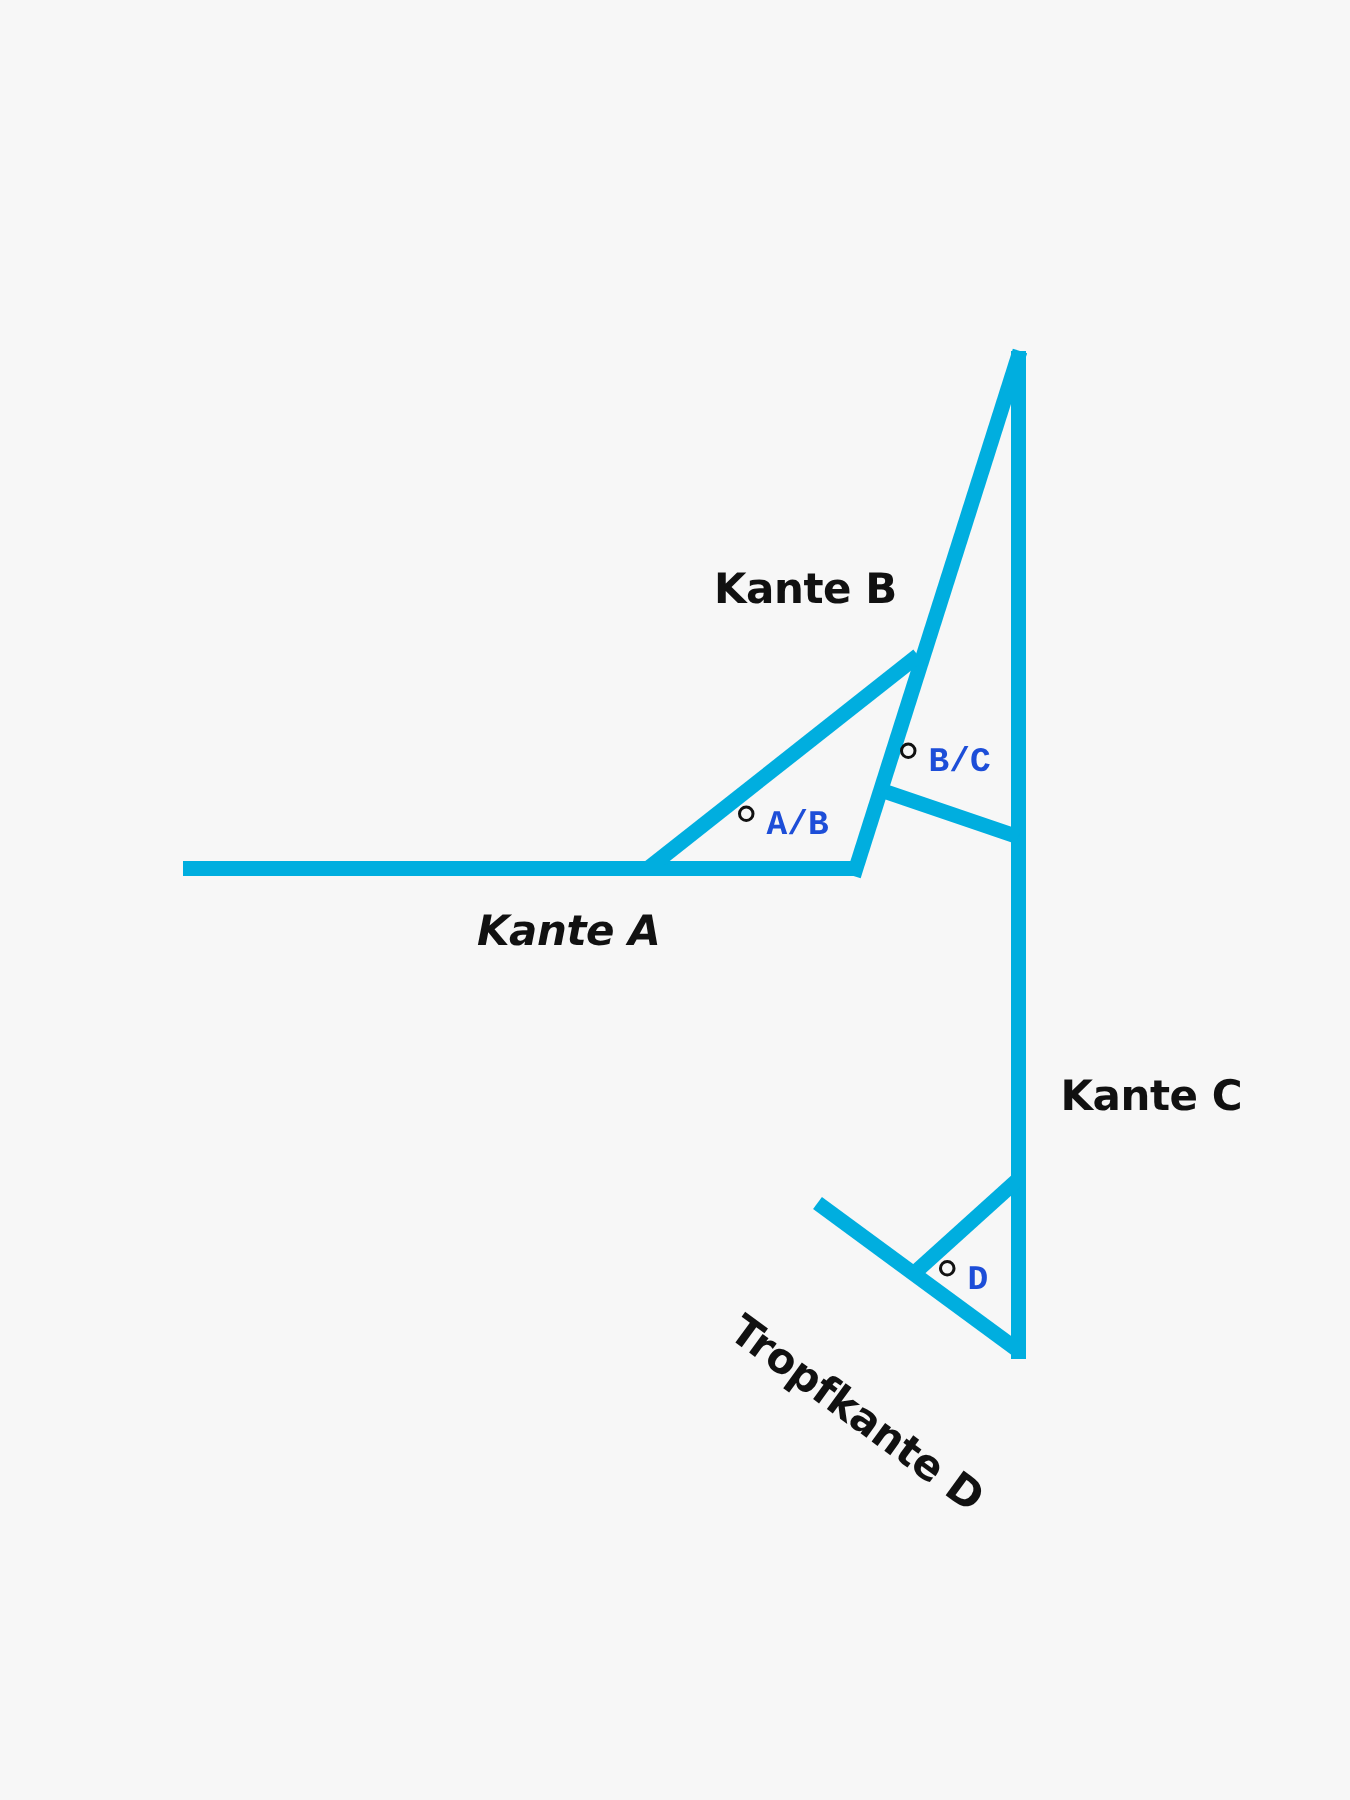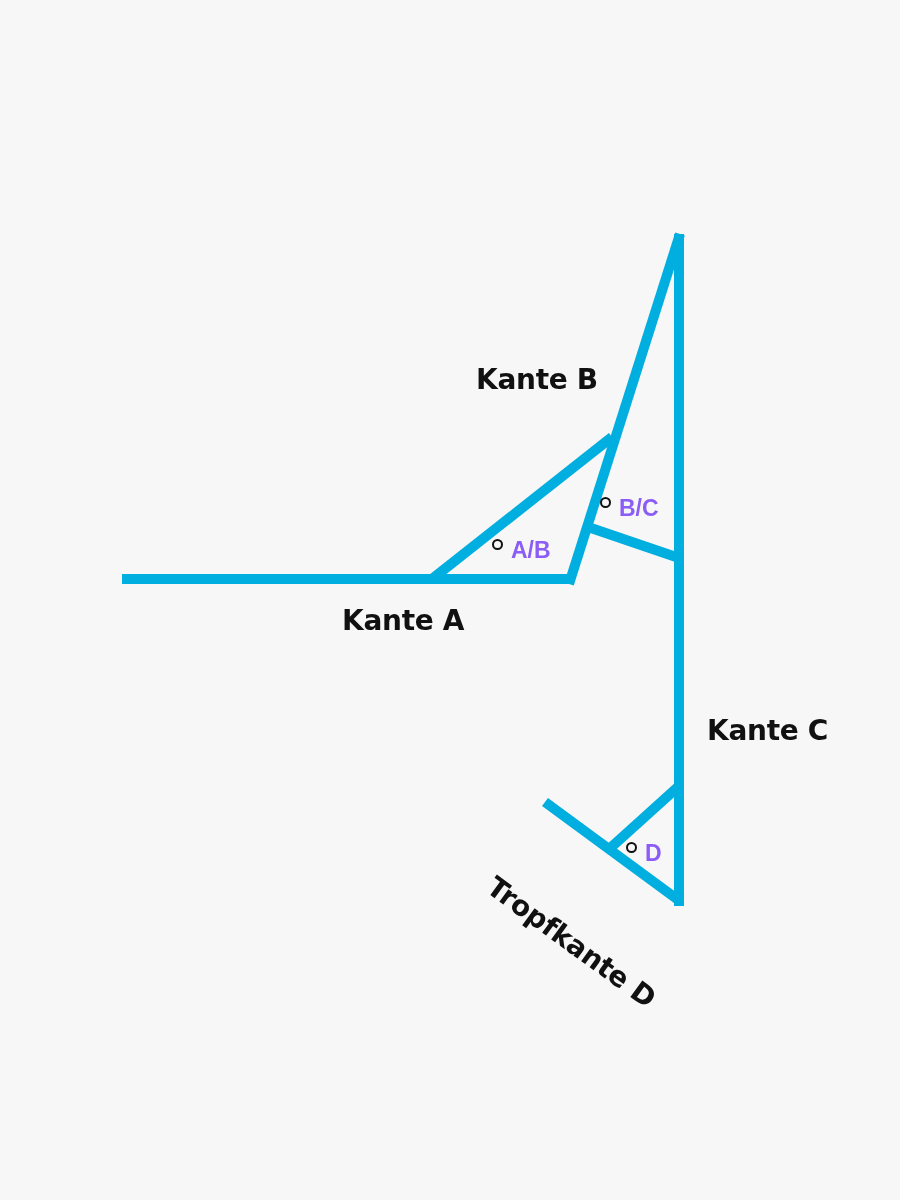--- a/index.html
+++ b/index.html
@@ -15,24 +15,24 @@
       position: absolute;
       font-family: "DejaVu Sans", sans-serif;
       font-weight: bold;
       font-size: 28px;
       color: #111;
       white-space: nowrap;
       letter-spacing: -0.3px;
     }
     .angle-label {
       position: absolute;
-      font-family: Liberation Sans, sans-serif;
+      font-family: Liberation Mono, monospace;
       font-weight: bold;
       font-size: 23px;
-      color: #8b5cf6;
+      color: #1d4ed8;
       white-space: nowrap;
     }
     .deg {
       display: inline-block;
       width: 7px; height: 7px;
       border: 2px solid #111;
       border-radius: 50%;
       margin-right: 8px;
       vertical-align: 8px;
     }
@@ -52,22 +52,22 @@
     <line x1="432" y1="579" x2="612" y2="437"></line>
 
     <line x1="588" y1="527" x2="679" y2="558"></line>
 
     <line x1="545" y1="802" x2="681" y2="902"></line>
 
     <line x1="607" y1="851" x2="679" y2="786"></line>
   </g>
 </svg>
 
-<div class="edge-label" style="left:342px; top:604px;">Kante A</div>
-<div class="edge-label" style="left:476px; top:363px;">Kante B</div>
+<div class="edge-label" style="left:318px; top:604px;font-style:italic;">Kante A</div>
+<div class="edge-label" style="left:476px; top:376px;">Kante B</div>
 <div class="edge-label" style="left:707px; top:714px;">Kante C</div>
 <div class="edge-label" style="left:500px; top:870px; transform: rotate(36deg); transform-origin: 0 0;">Tropfkante D</div>
 
 <div class="angle-label" style="left:492px; top:537px;">
   <span class="deg"></span><span>A/B</span>
 </div>
 <div class="angle-label" style="left:600px; top:495px;">
   <span class="deg"></span><span>B/C</span>
 </div>
 <div class="angle-label" style="left:626px; top:840px;">

